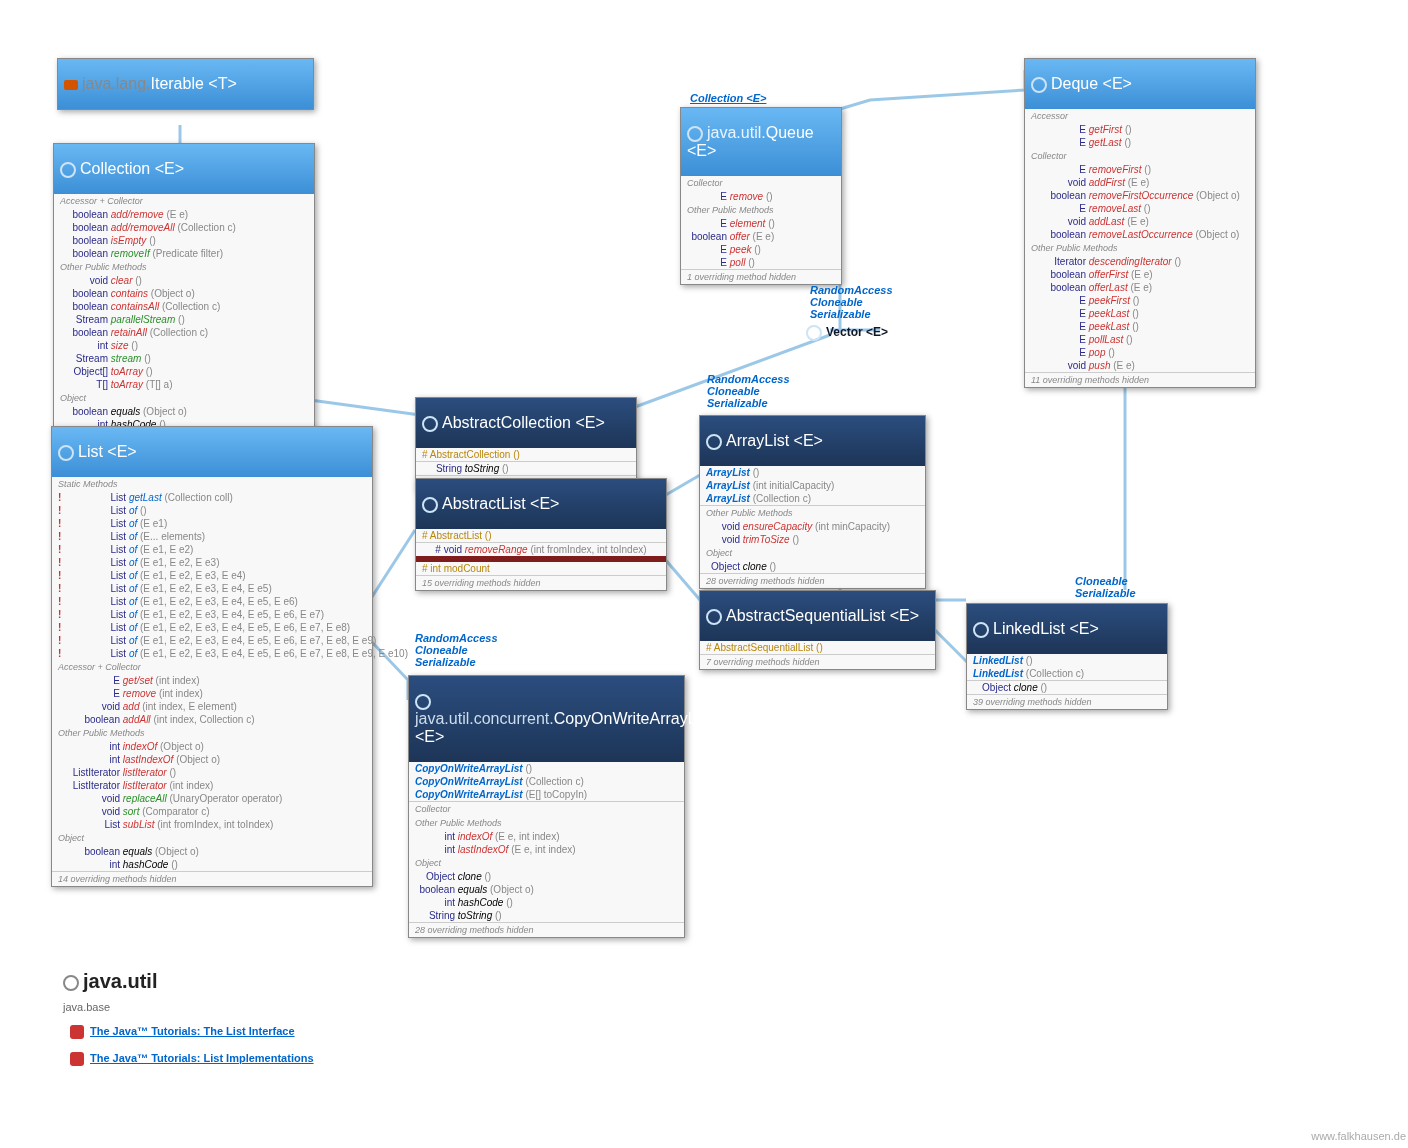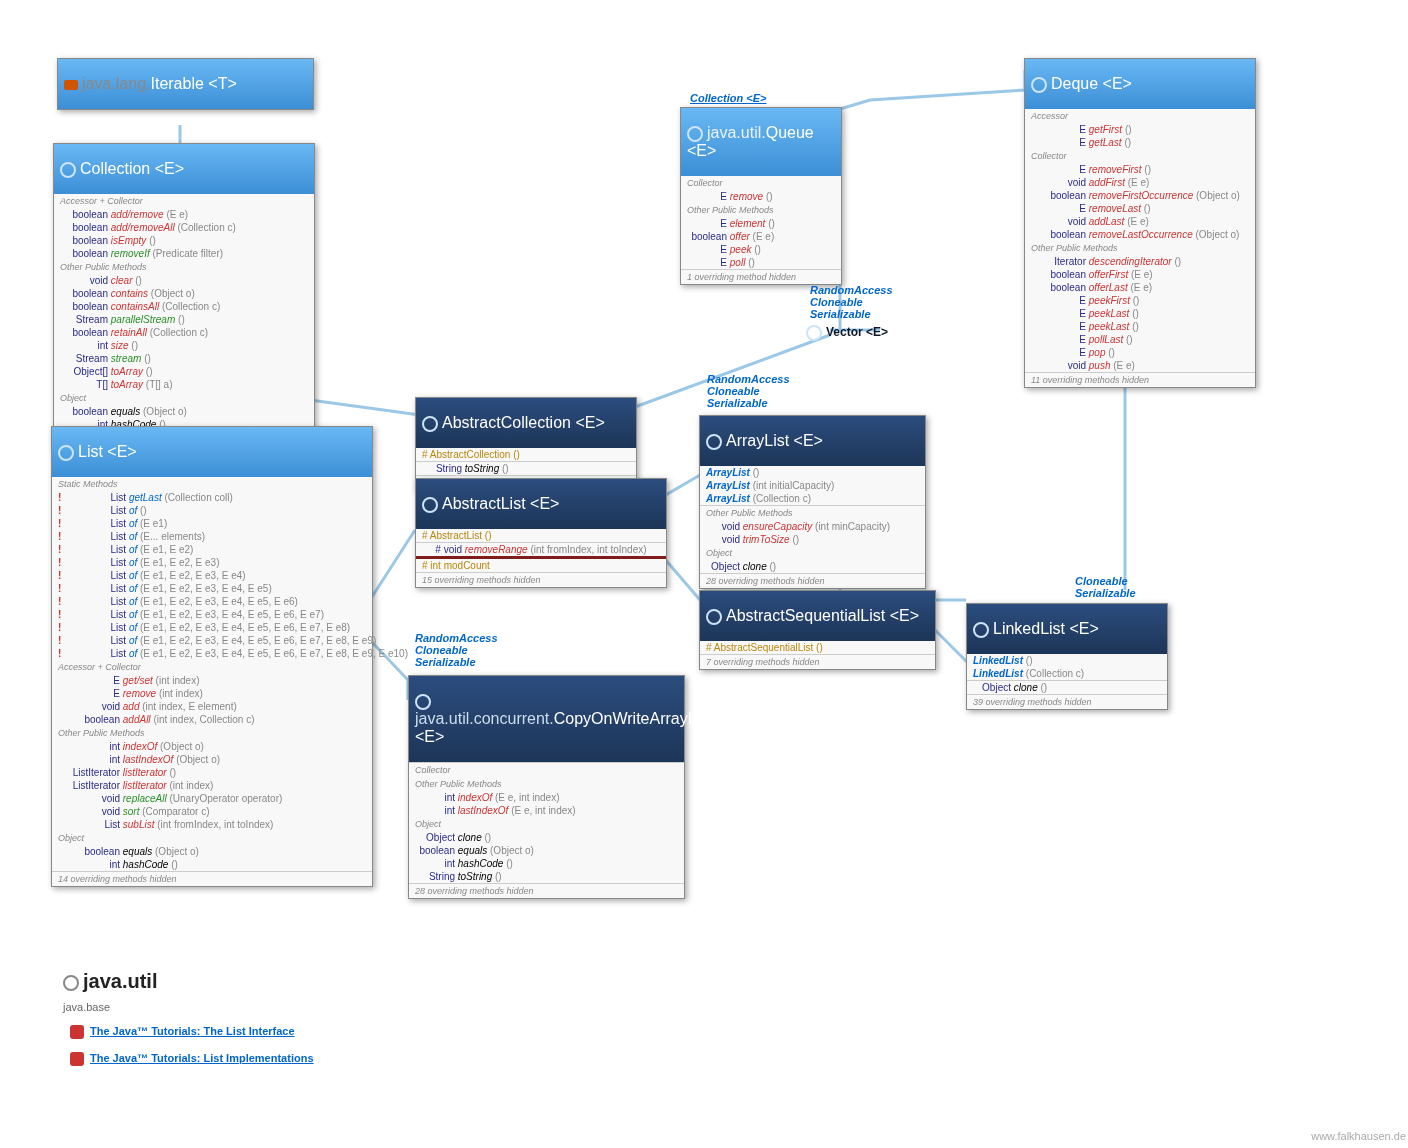--- a/index.html
+++ b/index.html
@@ -140,30 +140,35 @@
     </div>
   <div class="ftr">13 overriding methods hidden</div>
 </div>
 
 <div class="box" style="left:415px;top:478px;width:250px">
   <div class="hdr chdr"><span class="gear"></span><span>AbstractList &lt;E&gt;</span></div>
   <div class="row hash"># AbstractList ()</div>
   <div id="abslist_rows" style="border-top:1px solid #ccc">
       <div class="row"><span class="r t-ret" style="width:40px"># void</span> <span class="m-red">removeRange</span> <span class="prm">(int fromIndex, int toIndex)</span></div>
     </div>
-  <div class="row hash" style="border-top:3px solid #7f1d1d"># int modCount</div>
+  <div class="row hash" style="border-top:6px solid #7f1d1d"># int modCount</div>
   <div class="ftr">15 overriding methods hidden</div>
 </div>
 
 <div class="badge" style="left:415px;top:632px;white-space:pre">RandomAccess
 Cloneable
 Serializable</div>
 
 <div class="box" style="left:408px;top:675px;width:275px">
   <div class="hdr chdr"><span class="gear"></span><span class="prm" style="color:#cde">java.util.concurrent.</span><span>CopyOnWriteArrayList &lt;E&gt;</span></div>
+  <div id="cowal_ctors">
+      <div class="row"><span class="m-blu" style="font-weight:bold">CopyOnWriteArrayList</span> <span class="prm">()</span></div>
+      <div class="row"><span class="m-blu" style="font-weight:bold">CopyOnWriteArrayList</span> <span class="prm">(Collection  c)</span></div>
+      <div class="row"><span class="m-blu" style="font-weight:bold">CopyOnWriteArrayList</span> <span class="prm">(E[] toCopyIn)</span></div>
+    </div>
   <div class="sec" style="border-top:1px solid #ccc">Collector</div>
   <div class="sec">Other Public Methods</div>
   <div id="cowal_pub">
       <div class="row"><span class="r t-ret" style="width:40px">int</span> <span class="m-red">indexOf</span> <span class="prm">(E e, int index)</span></div>
       <div class="row"><span class="r t-ret" style="width:40px">int</span> <span class="m-red">lastIndexOf</span> <span class="prm">(E e, int index)</span></div>
     </div>
   <div class="sec">Object</div>
   <div id="cowal_obj">
       <div class="row"><span class="r t-ret" style="width:40px">Object</span> <span class="m-blk">clone</span> <span class="prm">()</span></div>
       <div class="row"><span class="r t-ret" style="width:40px">boolean</span> <span class="m-blk">equals</span> <span class="prm">(Object o)</span></div>

